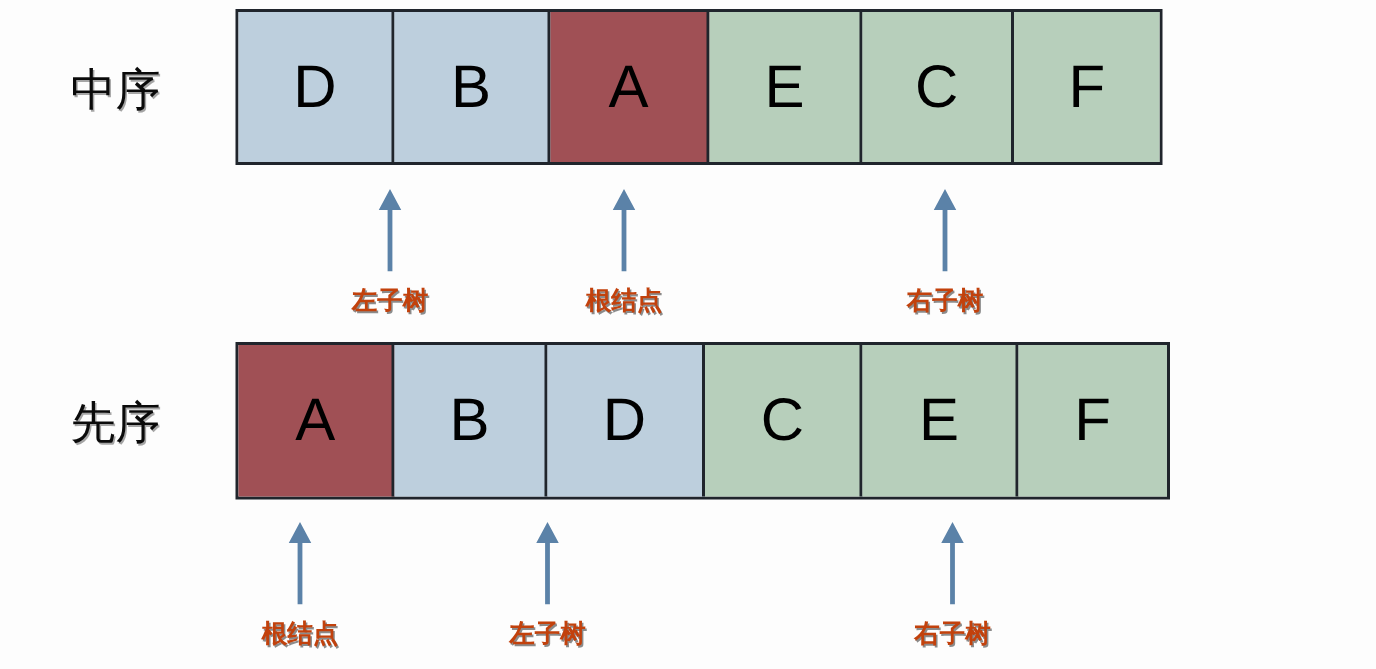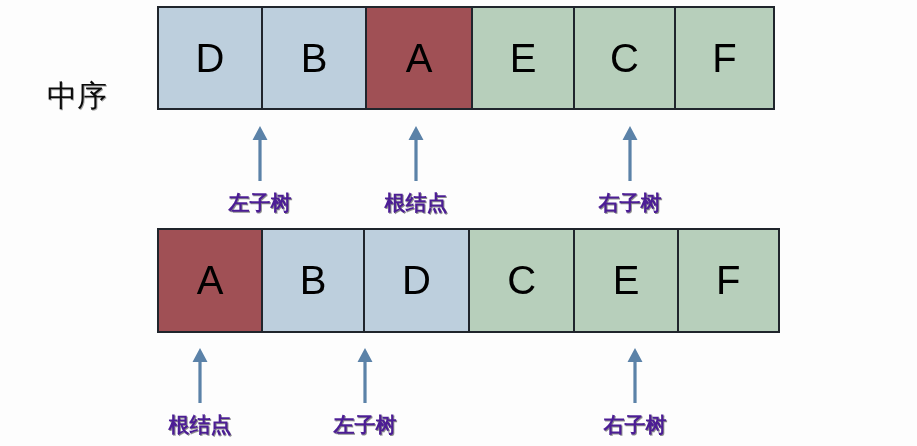--- a/index.html
+++ b/index.html
@@ -46,36 +46,35 @@
 
   
   .row-label {
     position: absolute;
     font-size: 30px;
     font-weight: 400;
     color: #0a0a0a;
     font-family: "Liberation Sans", "DejaVu Sans", sans-serif;
     white-space: nowrap;
     text-shadow: 1px 1px 0 rgba(0,0,0,0.35);
-    margin-top: 36px;
   }
 
   
   .arrow {
     position: absolute;
     width: 18px;
   }
   .arrow svg { display: block; }
 
   
   .anno-label {
     position: absolute;
-    font-size: 21px;
+    font-size: 17px;
     font-weight: bold;
-    color: #4c1d95;
+    color: #c2410c;
     font-family: "Liberation Sans", "DejaVu Sans", sans-serif;
     white-space: nowrap;
     transform: translateX(-50%);
     text-shadow: 1px 1px 0 rgba(0,0,0,0.45);
   }
 
   
   .watermark {
     position: absolute;
     right: 8px;
@@ -111,20 +110,21 @@
         <path d="M9 0 L16.5 14 L10.6 14 L10.6 55 L7.4 55 L7.4 14 L1.5 14 Z" fill="#5b82a8"></path>
       </svg>
     </div>
     <div class="anno-label" style="left: 416px; top: 189px;">根结点</div>
     <div class="arrow" style="left: 621px; top: 126px; height: 55px;">
       <svg width="18" height="55" viewBox="0 0 18 55">
         <path d="M9 0 L16.5 14 L10.6 14 L10.6 55 L7.4 55 L7.4 14 L1.5 14 Z" fill="#5b82a8"></path>
       </svg>
     </div>
     <div class="anno-label" style="left: 630px; top: 189px;">右子树</div>
+    <div class="row-label" style="left: 47px; top: 262px;">先序</div>
     <div class="seq-row" style="left: 157px; top: 228px; width: 623px; height: 105px;">
       <div class="cell red" style="width: 105px;">A</div>
       <div class="cell blue" style="width: 102px;">B</div>
       <div class="cell blue" style="width: 106px;">D</div>
       <div class="cell green" style="width: 106px;">C</div>
       <div class="cell green" style="width: 104px;">E</div>
       <div class="cell green" style="width: 100px;">F</div>
     </div>
     <div class="arrow" style="left: 191px; top: 348px; height: 55px;">
       <svg width="18" height="55" viewBox="0 0 18 55">

